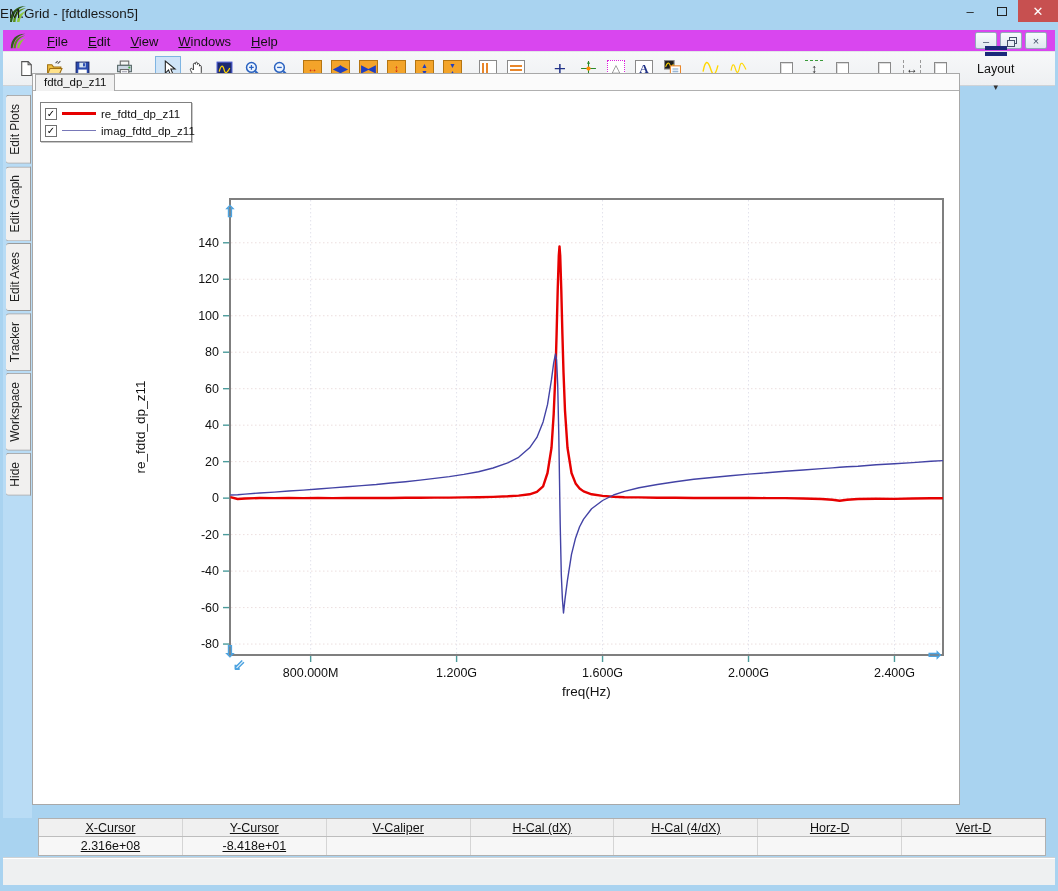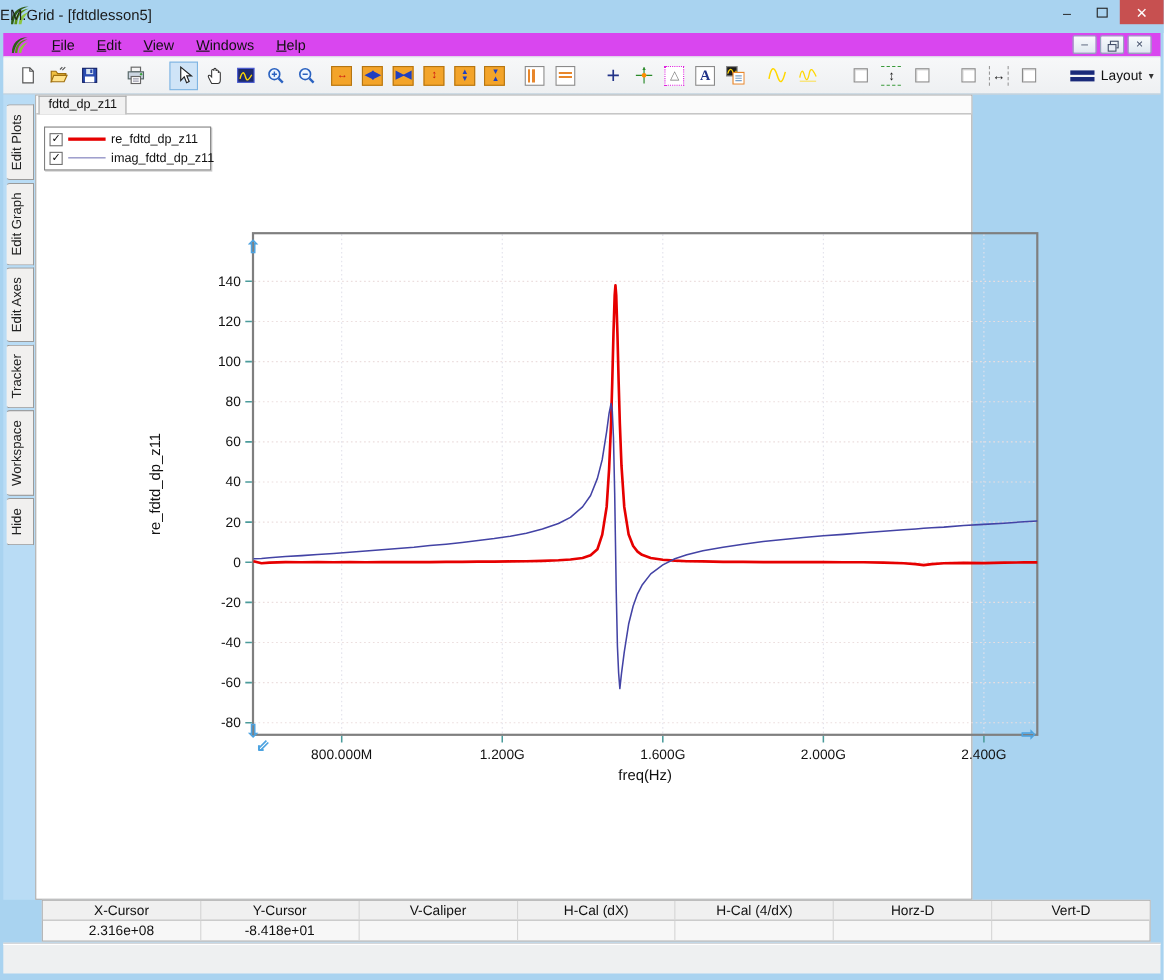--- a/index.html
+++ b/index.html
@@ -37,47 +37,47 @@
   .stripes-box { width:18px; height:18px; background:#fff; border:1px solid #8a8a8a; position:relative; }
   .stripes-box.v::before { content:""; position:absolute; left:2px; top:2px; bottom:2px; width:8px; background:repeating-linear-gradient(90deg,#e8862a 0 2px,#fff 2px 4px); }
   .stripes-box.h::before { content:""; position:absolute; left:2px; right:2px; top:2px; height:8px; background:repeating-linear-gradient(0deg,#e8862a 0 2px,#fff 2px 4px); }
   .plus-glyph { font-size:21px; color:#223388; font-weight:400; line-height:1; }
   .tri-box { width:18px; height:18px; border:1px dotted #dd22dd; display:flex; align-items:center; justify-content:center; font-size:11px; color:#777; background:#fff; }
   .textA-box { width:18px; height:18px; border:1px solid #8a8a8a; background:#fff; display:flex; align-items:center; justify-content:center; font-family:"Liberation Serif", serif; font-weight:bold; font-size:13px; color:#223388; }
   .mini-check { width:13px; height:13px; background:#fff; border:1px solid #8a8a8a; box-shadow:inset 1px 1px 0 #ddd; }
   .cal-ico { width:18px; height:18px; display:flex; align-items:center; justify-content:center; font-size:12px; color:#222; }
   .cal-ico.v { border-top:1px dashed #3a9a3a; border-bottom:1px dashed #3a9a3a; }
   .cal-ico.h { border-left:1px dashed #999; border-right:1px dashed #999; }
-  .layout-btn { display:flex; align-items:center; gap:6px; margin-left:16px; padding:3px 6px; }
+  .layout-btn { display:flex; align-items:center; gap:6px; margin-left:16px; padding:3px 6px;flex-direction:column; }
   .layout-ico { display:flex; flex-direction:column; gap:2px; }
   .layout-ico i { display:block; width:22px; height:4px; background:#1a2a7a; }
   .layout-label { font-size:12.5px; color:#111; }
   .layout-arrow { font-size:9px; color:#333; }
 
   
   .sidebar { position:absolute; left:3px; top:86px; width:29px; height:732px; background:#b9dcf5; padding-top:9px; display:flex; flex-direction:column; align-items:flex-start; }
   .side-tab { writing-mode:vertical-rl; transform:rotate(180deg); background:#f1f0ef; border:1px solid #9a9a9a; border-right:none; border-radius:0 3px 3px 0; padding:8px 2px; margin-bottom:2px; margin-left:3px; font-size:12px; color:#222; text-align:center; width:25px; }
 
-  .content { position:absolute; left:32px; top:86px; width:852px; height:732px; background:#fff; border:1px solid #a8a8a8; }
+  .content { position:absolute; left:32px; top:73px; width:928px; height:732px; background:#fff; border:1px solid #a8a8a8; }
   .tabbar { position:absolute; left:0; top:0; width:100%; height:17px; background:#fbfbfb; border-bottom:1px solid #b0b0b0; }
   .tab { position:absolute; left:2px; top:0; height:17px; padding:1px 8px 0 8px; background:#f1f1f1; border:1px solid #a8a8a8; border-bottom:none; font-size:11.5px; color:#111; }
   .plot-region { position:absolute; left:0; top:17px; width:1010px; height:713px; }
   #plot-svg { position:absolute; left:0; top:0; }
 
   .legend { position:absolute; left:7px; top:11px; width:152px; background:#fff; border:1px solid #808080; box-shadow:1px 1px 0 #c8c8c8; padding:2px 4px; z-index:5; }
   .legend-row { display:flex; align-items:center; height:17px; gap:5px; }
   .legend-check { width:12px; height:12px; border:1px solid #707070; background:#fff; font-size:10px; line-height:10px; text-align:center; color:#000; flex:none; }
   .legend-line { width:34px; height:0; flex:none; }
   .legend-label { font-size:11.5px; color:#111; white-space:nowrap; }
 
   
   .statusbar { position:absolute; left:38px; top:818px; width:1008px; background:#f7f7f7; border:1px solid #b0b0b0; }
   .st-row { display:flex; height:18px; }
   .st-row.hdr { background:#f0f0f0; border-bottom:1px solid #bdbdbd; }
-  .st-cell { flex:1; font-size:12.5px; color:#111; text-align:center; line-height:18px; border-right:1px solid #d5d5d5; overflow:hidden; }
+  .st-cell { flex:1; font-size:12.5px; color:#111; text-align:center; line-height:18px; border-right:1px solid #d5d5d5; overflow:hidden;text-decoration:underline; }
   .st-cell:last-child { border-right:none; }
 
   .bottom-strip { position:absolute; left:3px; top:857px; width:1052px; height:28px; background:#eef0f1; border-top:1px solid #cfd2d4; box-shadow:inset 0 1px 0 #fff; }
 </style>
 </head>
 <body>
 
 <div class="window">
 
   <div class="titlebar">

